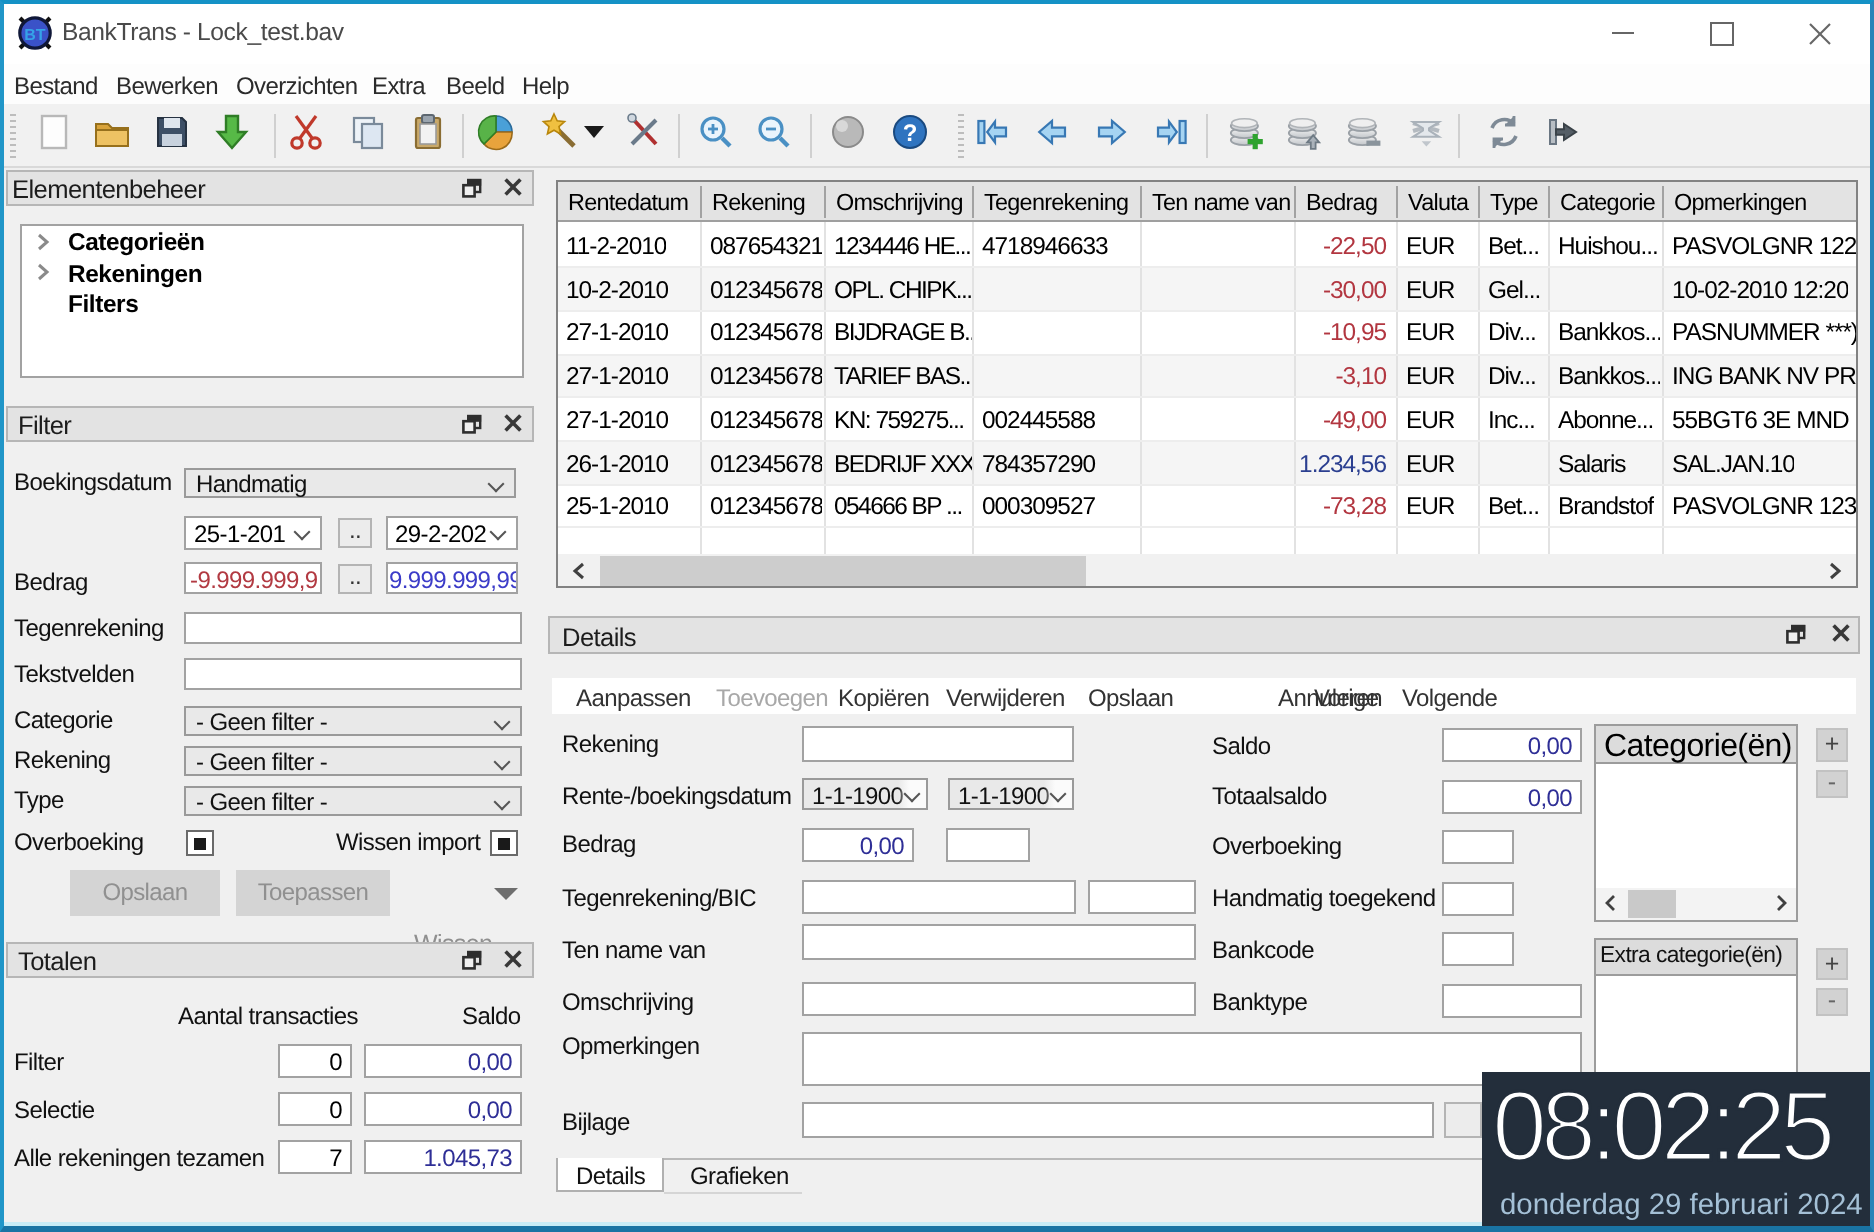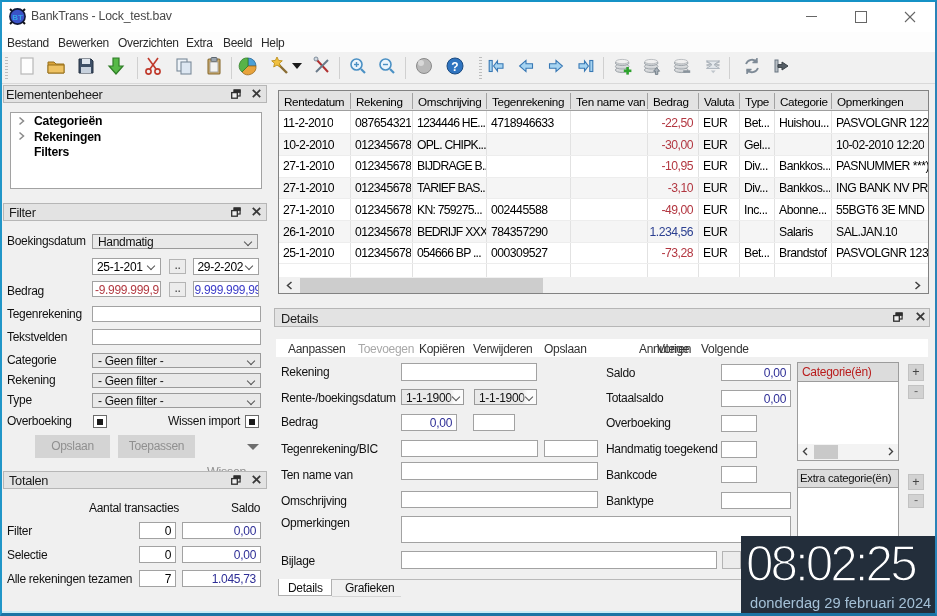--- a/index.html
+++ b/index.html
@@ -584,21 +584,21 @@
   </div>
 <div class="abs fld" style="left:721px;top:389.5px;width:70px;height:17px;">
     <span style="position:absolute;right:4px;top:1px;color:#2e2e96;">0,00</span>
   </div>
 <div class="abs fld" style="left:721px;top:414.5px;width:36px;height:17px;"></div>
 <div class="abs fld" style="left:721px;top:440.5px;width:36px;height:17px;"></div>
 <div class="abs fld" style="left:721px;top:466px;width:36px;height:17px;"></div>
 <div class="abs fld" style="left:721px;top:491.5px;width:70px;height:17px;"></div>
 <div class="abs" style="left:797px;top:362px;width:102px;height:99px;background:#fff;border:1px solid #9c9c9c;box-sizing:border-box;"></div>
 <div class="abs" style="left:797px;top:362px;width:102px;height:20px;background:#dcdcdc;border:1px solid #9c9c9c;box-sizing:border-box;"></div>
-<div class="abs tx" style="left:802px;top:365px;font-size:12px;letter-spacing:-0.3px;color:#b91c1c;">Categorie(ën)</div>
+<div class="abs tx" style="left:802px;top:365px;font-size:16px;letter-spacing:-0.3px;color:#000000;">Categorie(ën)</div>
 <div class="abs" style="left:798px;top:444px;width:100px;height:16px;background:#f3f3f3;"></div>
 <div class="abs" style="left:814px;top:445px;width:24px;height:14px;background:#c9c9c9;"></div>
 <div class="abs" style="left:802px;top:447px;">
     <svg width="6" height="9" viewBox="0 0 6 9" fill="none" stroke="#404040" stroke-width="1.4">
       <path d="M5 1 L1.5 4.5 L5 8"></path>
     </svg>
   </div>
 <div class="abs" style="left:888px;top:447px;">
     <svg width="6" height="9" viewBox="0 0 6 9" fill="none" stroke="#404040" stroke-width="1.4">
       <path d="M1 1 L4.5 4.5 L1 8"></path>

